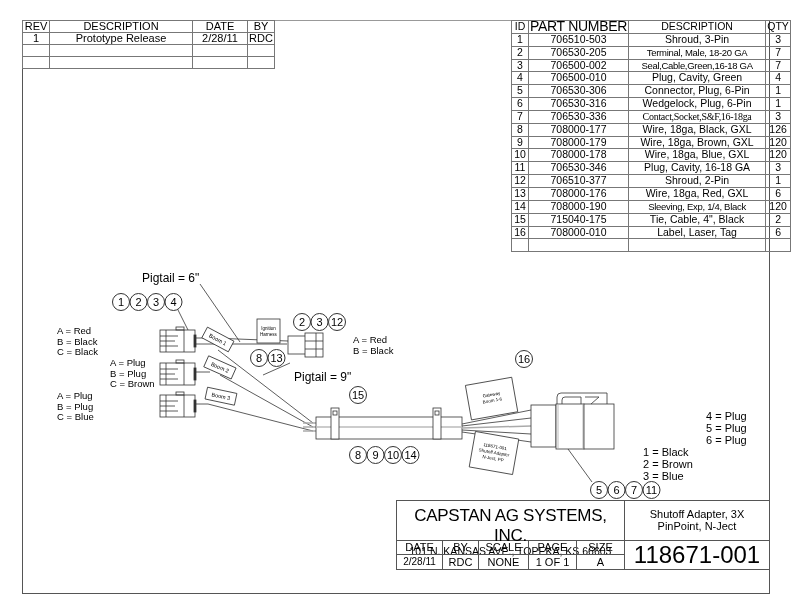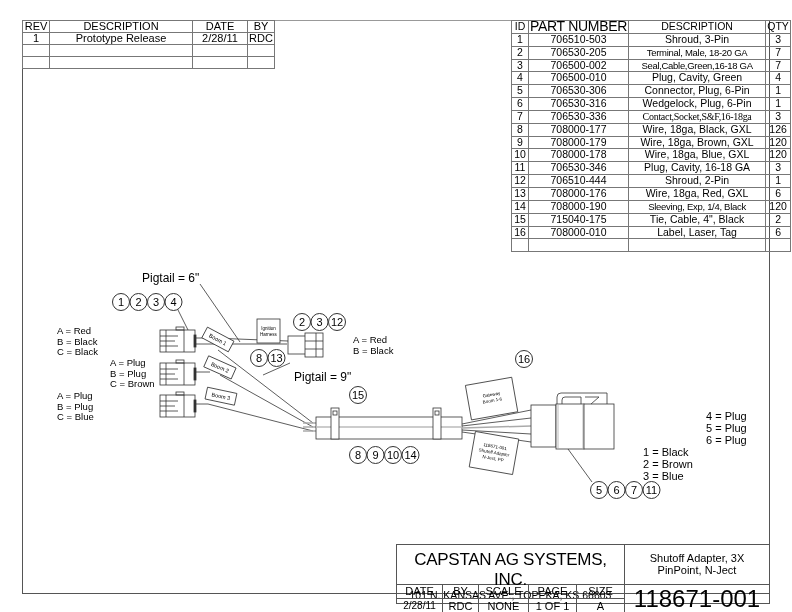--- a/index.html
+++ b/index.html
@@ -5,21 +5,21 @@
   html,body{margin:0;padding:0;background:#fff;}
   body{width:792px;height:612px;position:relative;overflow:hidden;font-family:"Liberation Sans",sans-serif;color:#000;}
   .frame{position:absolute;left:22px;top:20px;width:748px;height:574px;border:1px solid #555;box-sizing:border-box;border-top:none;}
   .topline{position:absolute;left:22px;top:20px;width:748px;height:1px;background:#999;}
   table{border-collapse:collapse;position:absolute;font-family:"Liberation Sans",sans-serif;border-radius:20px;}
   td,th{border:1px solid #777;padding:0 1px;font-weight:normal;white-space:nowrap;text-align:center;line-height:10.6px;height:10.6px;}
   #rev-table{left:22px;top:20px;font-size:11px;}
   #rev-table td,#rev-table th{height:11px;line-height:11px;}
   #bom-table{left:511px;top:20px;font-size:10.5px;}
   #bom-table td,#bom-table th{height:11.85px;line-height:11.85px;}
-  #title-block{position:absolute;left:396px;top:544px;width:374px;height:60px;border:1px solid #555;box-sizing:border-box;}
+  #title-block{position:absolute;left:396px;top:500px;width:374px;height:70px;border:1px solid #555;box-sizing:border-box;}
   .tb-company{position:absolute;left:0;top:0;width:228px;height:40px;border-right:1px solid #555;border-bottom:1px solid #555;box-sizing:border-box;text-align:center;}
   .tb-company .name{font-size:17px;margin-top:5px;letter-spacing:-0.3px;}
   .tb-company .addr{font-size:10.5px;margin-top:-1px;}
   .tb-desc{position:absolute;left:228px;top:0;width:144px;height:40px;border-bottom:1px solid #555;box-sizing:border-box;text-align:center;font-size:11px;padding-top:7px;line-height:12px;}
   .tb-fields{position:absolute;left:0;top:40px;width:228px;height:28px;display:flex;}
   .tb-field{border-right:1px solid #555;box-sizing:border-box;text-align:center;font-size:11px;}
   .tb-field .lbl{border-bottom:1px solid #555;height:13px;line-height:13px;}
   .tb-field .val{height:14px;line-height:14px;}
   .tb-drawno{position:absolute;left:228px;top:40px;width:144px;height:28px;text-align:center;font-size:24px;line-height:28px;}
   svg text{font-family:"Liberation Sans",sans-serif;}
@@ -136,21 +136,21 @@
         <td>120</td>
       </tr>
       <tr>
         <td>11</td>
         <td>706530-346</td>
         <td>Plug, Cavity, 16-18 GA</td>
         <td>3</td>
       </tr>
       <tr>
         <td>12</td>
-        <td>706510-444</td>
+        <td>706510-377</td>
         <td>Shroud, 2-Pin</td>
         <td>1</td>
       </tr>
       <tr>
         <td>13</td>
         <td>708000-176</td>
         <td>Wire, 18ga, Red, GXL</td>
         <td>6</td>
       </tr>
       <tr>

